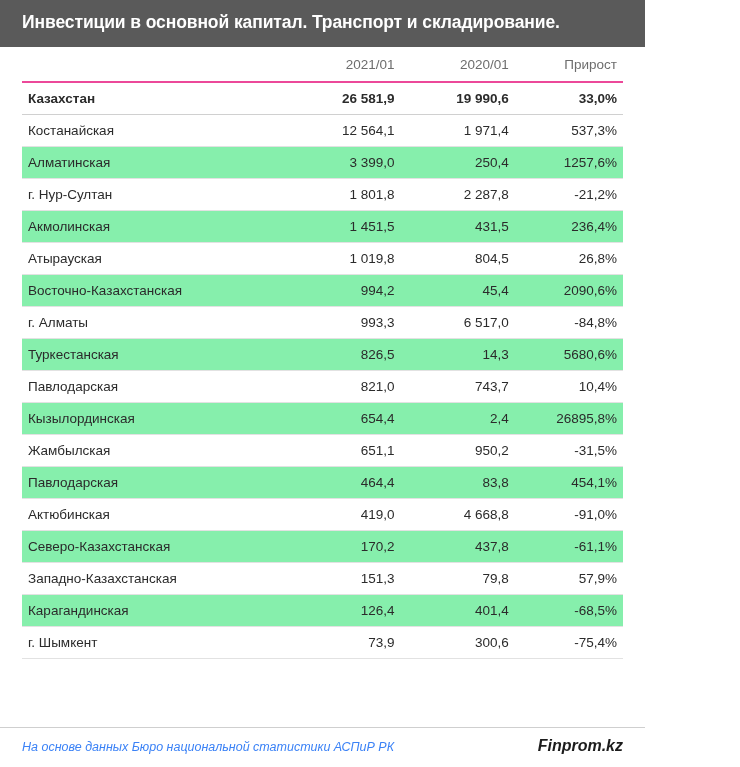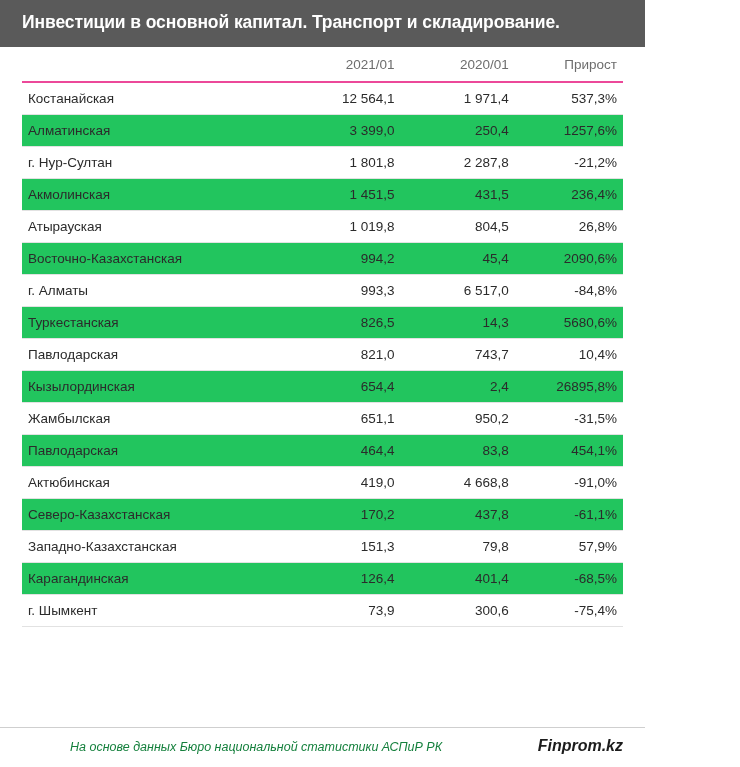--- a/index.html
+++ b/index.html
@@ -67,39 +67,38 @@
     text-overflow: ellipsis;
   }
   table.data td.col-name {
     text-align: left;
   }
   table.data tr.total td {
     font-weight: bold;
     border-bottom: 1px solid #d0d0d0;
   }
   table.data tr.shaded td {
-    background: #22c55e;
+    background: #86efac;
   }
   col.c-name { width: 44%; }
   col.c-v1 { width: 19%; }
   col.c-v2 { width: 19%; }
   col.c-v3 { width: 18%; }
   .footer {
     padding: 9px 22px 12px 22px;
     box-sizing: border-box;
     border-top: 1px solid #cfcfcf;
     display: flex;
     align-items: baseline;
     justify-content: space-between;
   }
   .footer .source {
     font-size: 12.5px;
     font-style: italic;
-    color: #15803d;
-    margin-left: 48px;
+    color: #3b82f6;
   }
   .footer .brand {
     font-size: 16px;
     font-style: italic;
     font-weight: bold;
     color: #1c1c1c;
   }
 </style>
 </head>
 <body>
@@ -120,20 +119,26 @@
       </colgroup>
       <thead>
         <tr>
           <th class="col-name"></th>
           <th>2021/01</th>
           <th>2020/01</th>
           <th>Прирост</th>
         </tr>
       </thead>
       <tbody>
+          <tr class="total">
+            <td class="col-name">Казахстан</td>
+            <td>26 581,9</td>
+            <td>19 990,6</td>
+            <td>33,0%</td>
+          </tr>
           <tr>
             <td class="col-name">Костанайская</td>
             <td>12 564,1</td>
             <td>1 971,4</td>
             <td>537,3%</td>
           </tr>
           <tr class="shaded">
             <td class="col-name">Алматинская</td>
             <td>3 399,0</td>
             <td>250,4</td>

